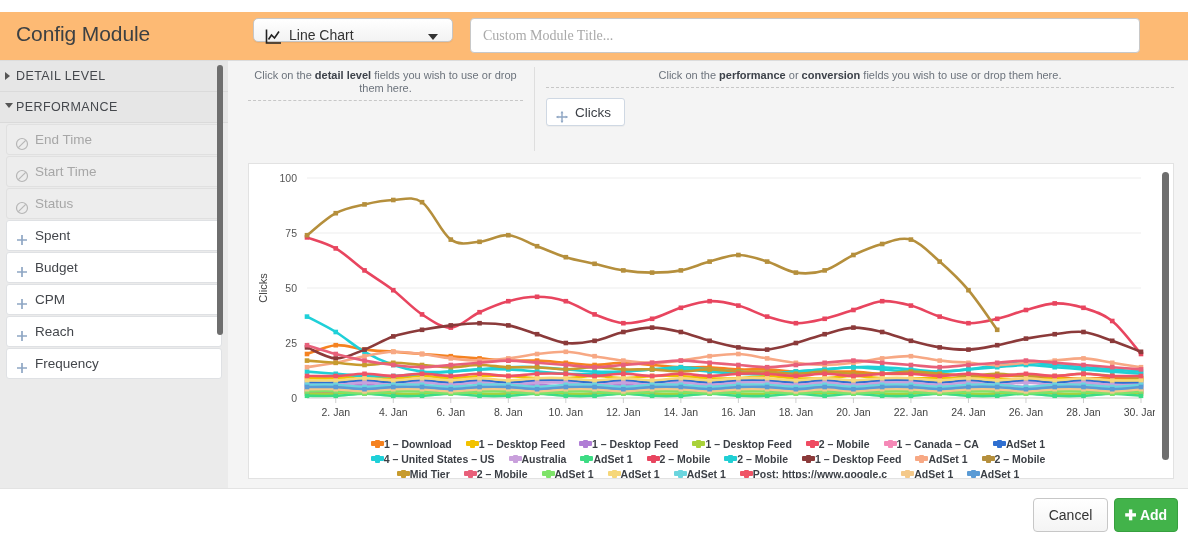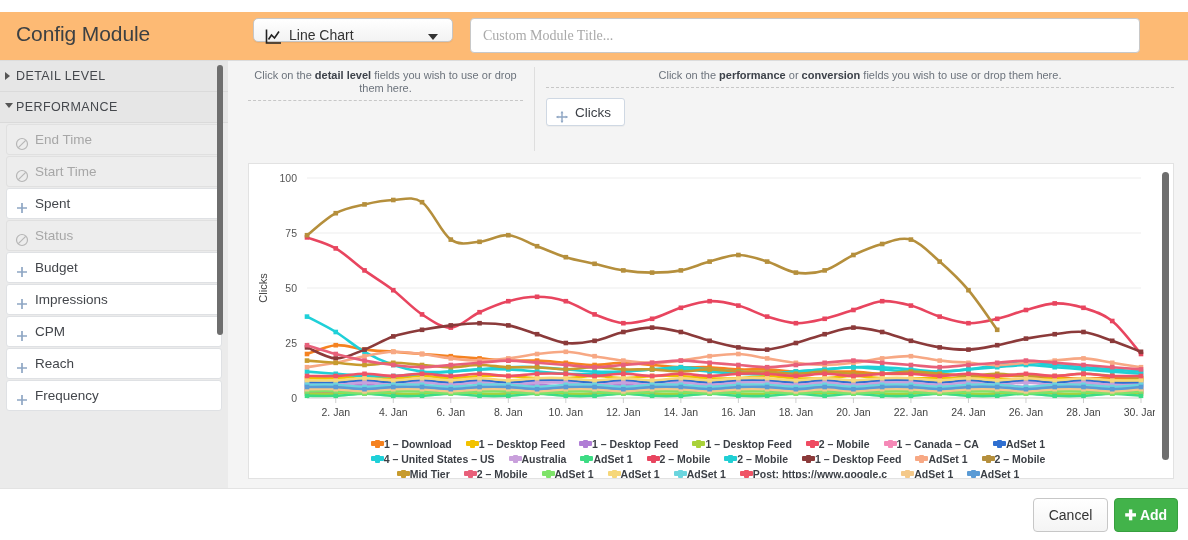--- a/index.html
+++ b/index.html
@@ -204,52 +204,44 @@
       </div>
       <div class="sb-item disabled">
         <span class="sb-ic">
           <svg width="14" height="14" viewBox="0 0 14 14">
               <circle cx="7" cy="7" r="5.5" stroke="#b6b6b6" stroke-width="1.2" fill="none"></circle>
               <path d="M3.3 10.7 L10.7 3.3" stroke="#b6b6b6" stroke-width="1.2"></path>
             </svg>
         </span>
         <span>Start Time</span>
       </div>
-      <div class="sb-item">
-        <span class="sb-ic">
-          <svg width="14" height="14" viewBox="0 0 14 14">
-              <path d="M7 2 V12 M2 7 H12" stroke="#8fa6c4" stroke-width="1.7"></path>
-            </svg>
-        </span>
-        <span>Spent</span>
-      </div>
       <div class="sb-item disabled">
         <span class="sb-ic">
           <svg width="14" height="14" viewBox="0 0 14 14">
               <circle cx="7" cy="7" r="5.5" stroke="#b6b6b6" stroke-width="1.2" fill="none"></circle>
               <path d="M3.3 10.7 L10.7 3.3" stroke="#b6b6b6" stroke-width="1.2"></path>
             </svg>
         </span>
         <span>Status</span>
       </div>
       <div class="sb-item">
         <span class="sb-ic">
           <svg width="14" height="14" viewBox="0 0 14 14">
               <path d="M7 2 V12 M2 7 H12" stroke="#8fa6c4" stroke-width="1.7"></path>
             </svg>
         </span>
-        <span>Budget</span>
+        <span>Spent</span>
       </div>
       <div class="sb-item">
         <span class="sb-ic">
           <svg width="14" height="14" viewBox="0 0 14 14">
               <path d="M7 2 V12 M2 7 H12" stroke="#8fa6c4" stroke-width="1.7"></path>
             </svg>
         </span>
-        <span>Impressions</span>
+        <span>Budget</span>
       </div>
       <div class="sb-item">
         <span class="sb-ic">
           <svg width="14" height="14" viewBox="0 0 14 14">
               <path d="M7 2 V12 M2 7 H12" stroke="#8fa6c4" stroke-width="1.7"></path>
             </svg>
         </span>
         <span>CPM</span>
       </div>
       <div class="sb-item">

